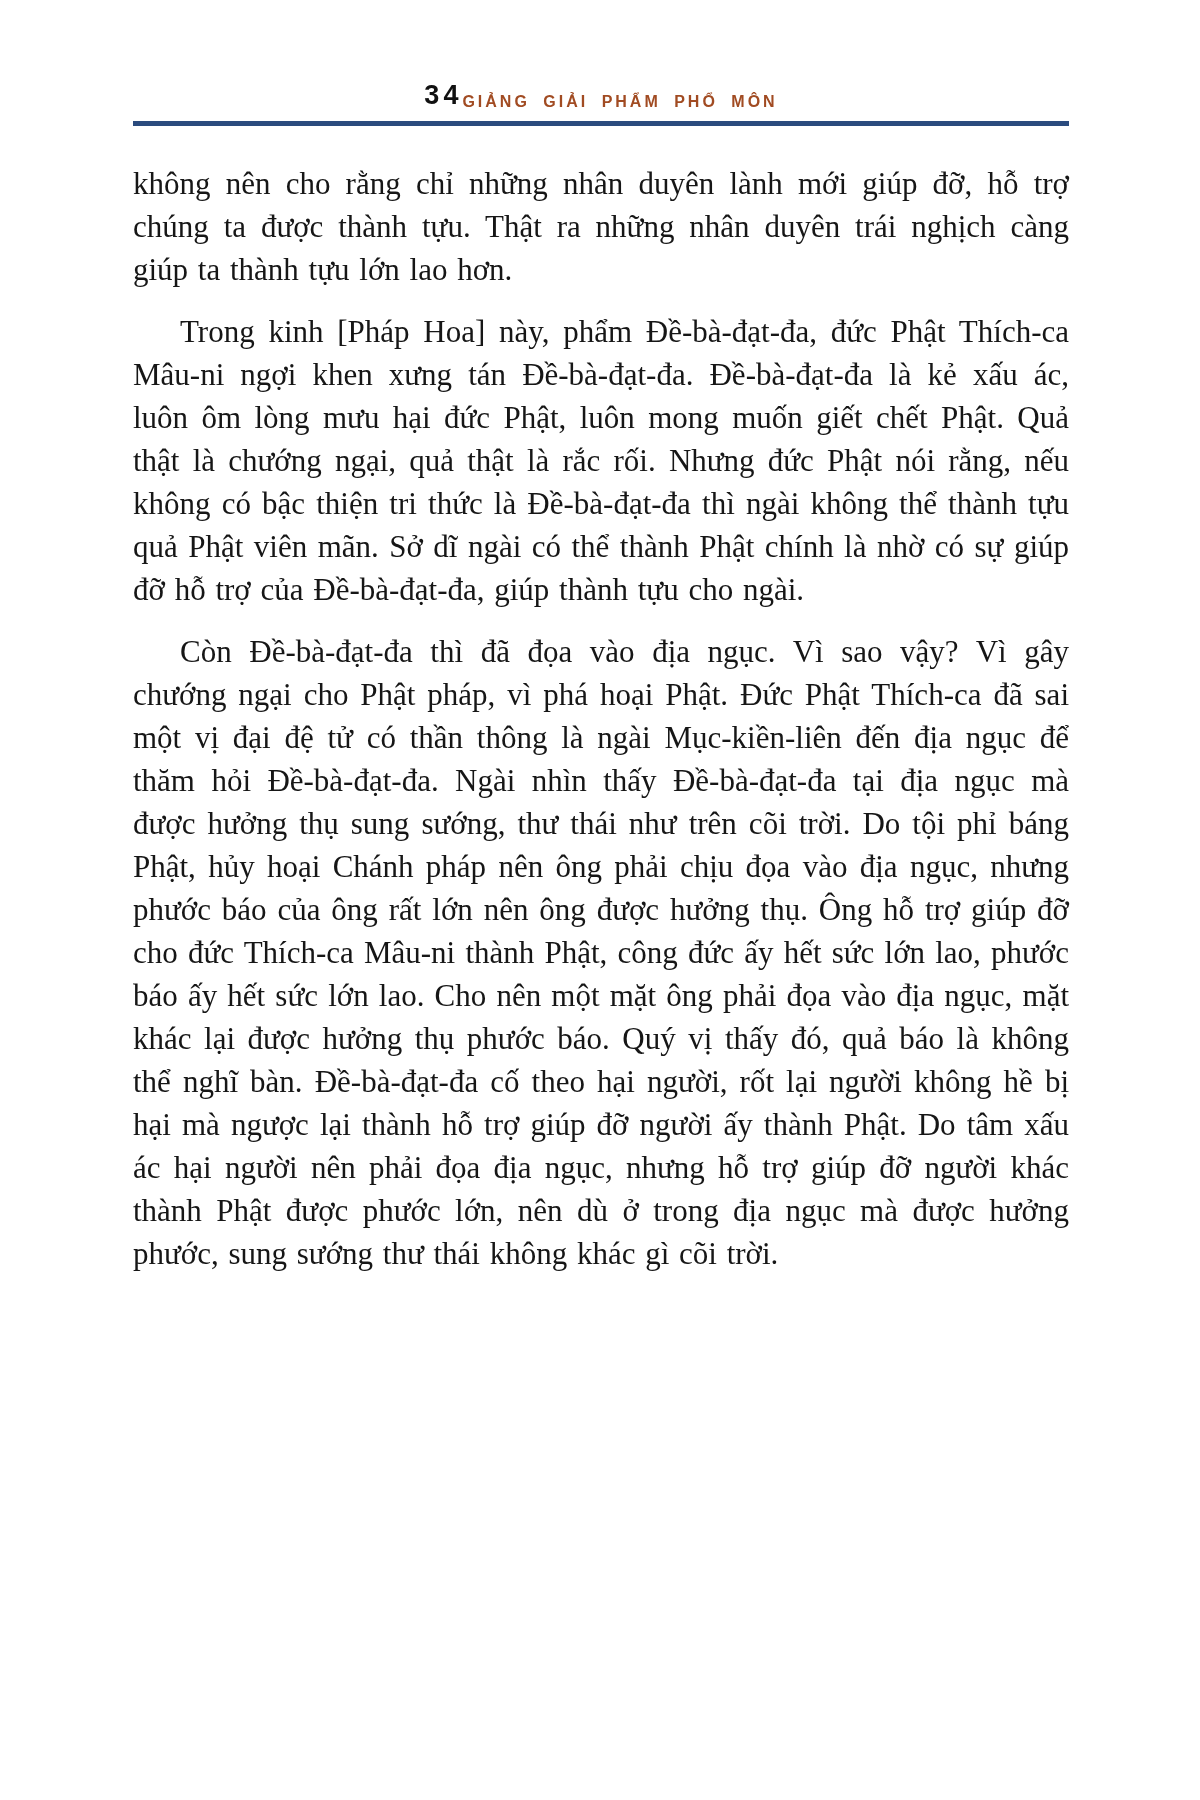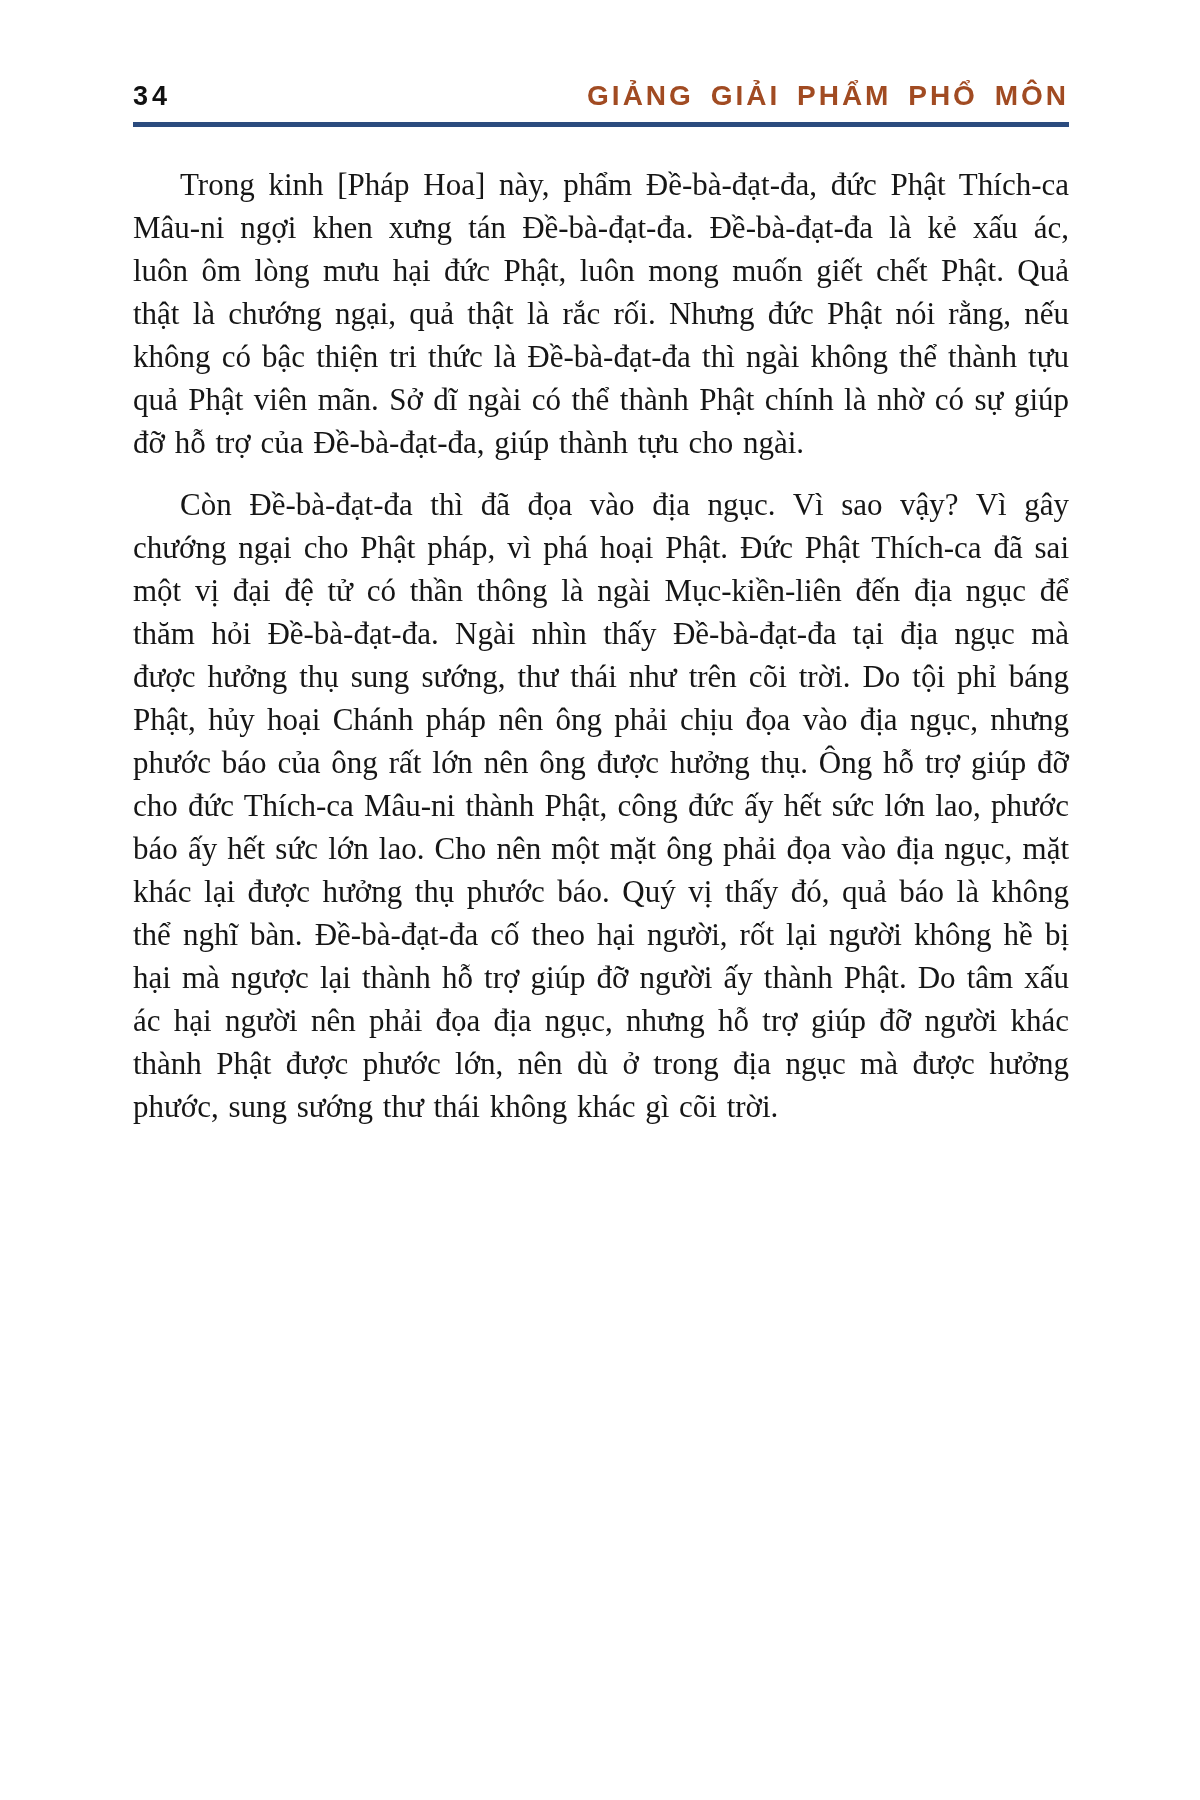--- a/index.html
+++ b/index.html
@@ -16,33 +16,33 @@
     overflow: hidden;
   }
   .page {
     position: absolute;
     left: 133px;
     top: 0;
     width: 936px;
   }
   .header-row {
     display: flex;
-    justify-content: space-between;
+    justify-content: center;
     align-items: flex-end;
     margin-top: 80px;
     font-family: "Liberation Sans", sans-serif;
   }
   .page-number {
     font-size: 27px;
     font-weight: bold;
     color: #111111;
     letter-spacing: 4px;
   }
   .running-title {
-    font-size: 28px;
+    font-size: 16px;
     font-weight: bold;
     letter-spacing: 3px;
     word-spacing: 6px;
   }
   .header-rule {
     margin-top: 10px;
     height: 5px;
     border: none;
     width: 100%;
   }
@@ -67,17 +67,18 @@
 <div class="page">
 
   <div class="header-row">
     <span class="page-number">34</span>
     <span class="running-title" style="color: rgb(161, 75, 34);">GIẢNG GIẢI PHẨM PHỔ MÔN</span>
   </div>
 
   <hr class="header-rule" style="background: rgb(43, 75, 126);">
 
   <div class="body-text">
+    <p class="no-indent">không nên cho rằng chỉ những nhân duyên lành mới giúp đỡ, hỗ trợ chúng ta được thành tựu. Thật ra những nhân duyên trái nghịch càng giúp ta thành tựu lớn lao hơn.</p>
     <p>Trong kinh [Pháp Hoa] này, phẩm Đề-bà-đạt-đa, đức Phật Thích-ca Mâu-ni ngợi khen xưng tán Đề-bà-đạt-đa. Đề-bà-đạt-đa là kẻ xấu ác, luôn ôm lòng mưu hại đức Phật, luôn mong muốn giết chết Phật. Quả thật là chướng ngại, quả thật là rắc rối. Nhưng đức Phật nói rằng, nếu không có bậc thiện tri thức là Đề-bà-đạt-đa thì ngài không thể thành tựu quả Phật viên mãn. Sở dĩ ngài có thể thành Phật chính là nhờ có sự giúp đỡ hỗ trợ của Đề-bà-đạt-đa, giúp thành tựu cho ngài.</p>
     <p>Còn Đề-bà-đạt-đa thì đã đọa vào địa ngục. Vì sao vậy? Vì gây chướng ngại cho Phật pháp, vì phá hoại Phật. Đức Phật Thích-ca đã sai một vị đại đệ tử có thần thông là ngài Mục-kiền-liên đến địa ngục để thăm hỏi Đề-bà-đạt-đa. Ngài nhìn thấy Đề-bà-đạt-đa tại địa ngục mà được hưởng thụ sung sướng, thư thái như trên cõi trời. Do tội phỉ báng Phật, hủy hoại Chánh pháp nên ông phải chịu đọa vào địa ngục, nhưng phước báo của ông rất lớn nên ông được hưởng thụ. Ông hỗ trợ giúp đỡ cho đức Thích-ca Mâu-ni thành Phật, công đức ấy hết sức lớn lao, phước báo ấy hết sức lớn lao. Cho nên một mặt ông phải đọa vào địa ngục, mặt khác lại được hưởng thụ phước báo. Quý vị thấy đó, quả báo là không thể nghĩ bàn. Đề-bà-đạt-đa cố theo hại người, rốt lại người không hề bị hại mà ngược lại thành hỗ trợ giúp đỡ người ấy thành Phật. Do tâm xấu ác hại người nên phải đọa địa ngục, nhưng hỗ trợ giúp đỡ người khác thành Phật được phước lớn, nên dù ở trong địa ngục mà được hưởng phước, sung sướng thư thái không khác gì cõi trời.</p>
   </div>
 
 </div>
 
 </body></html>

